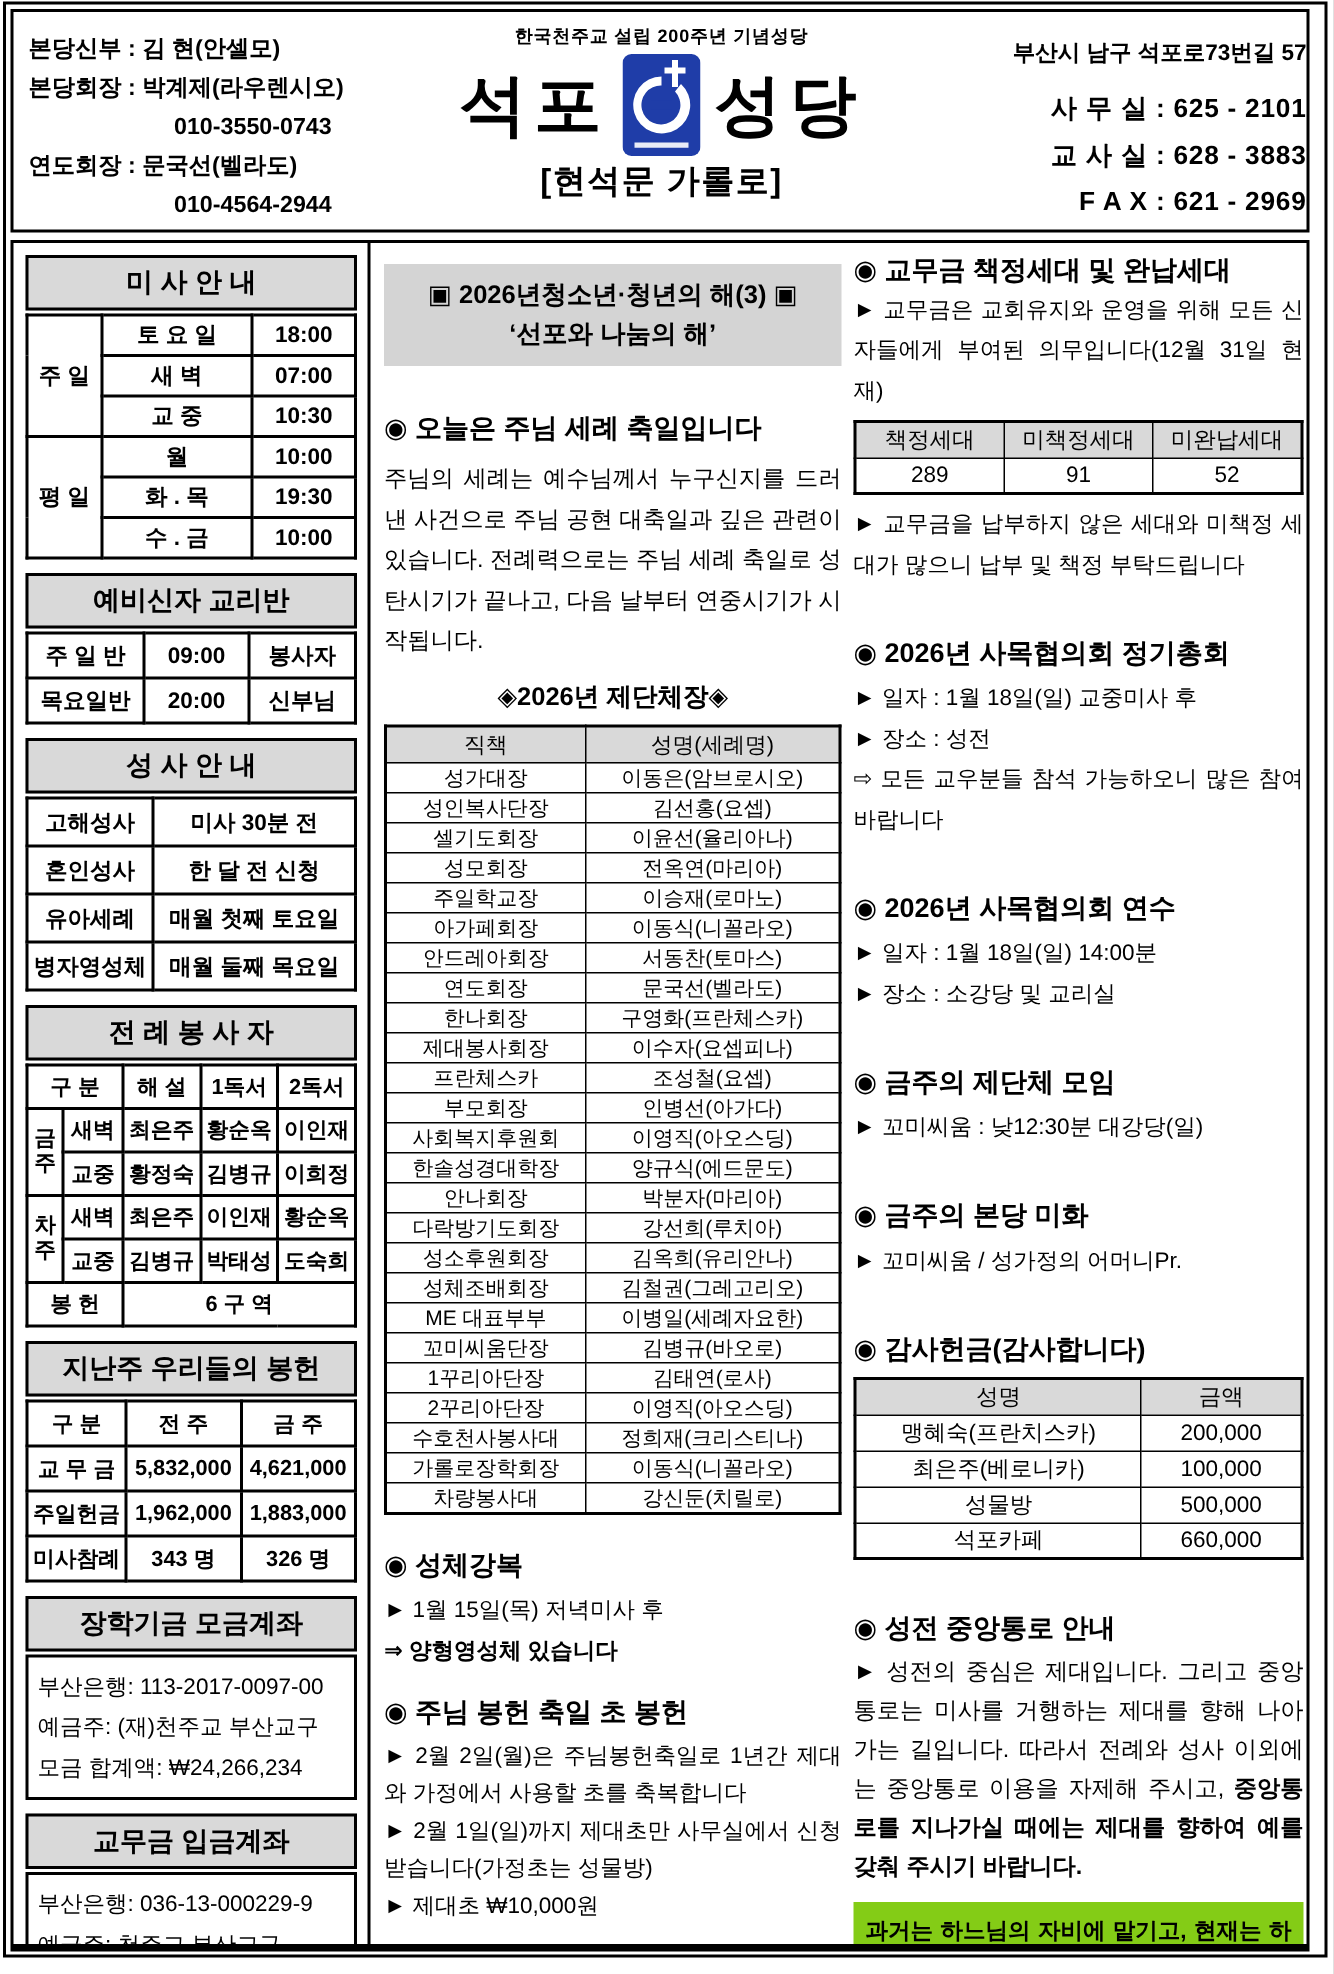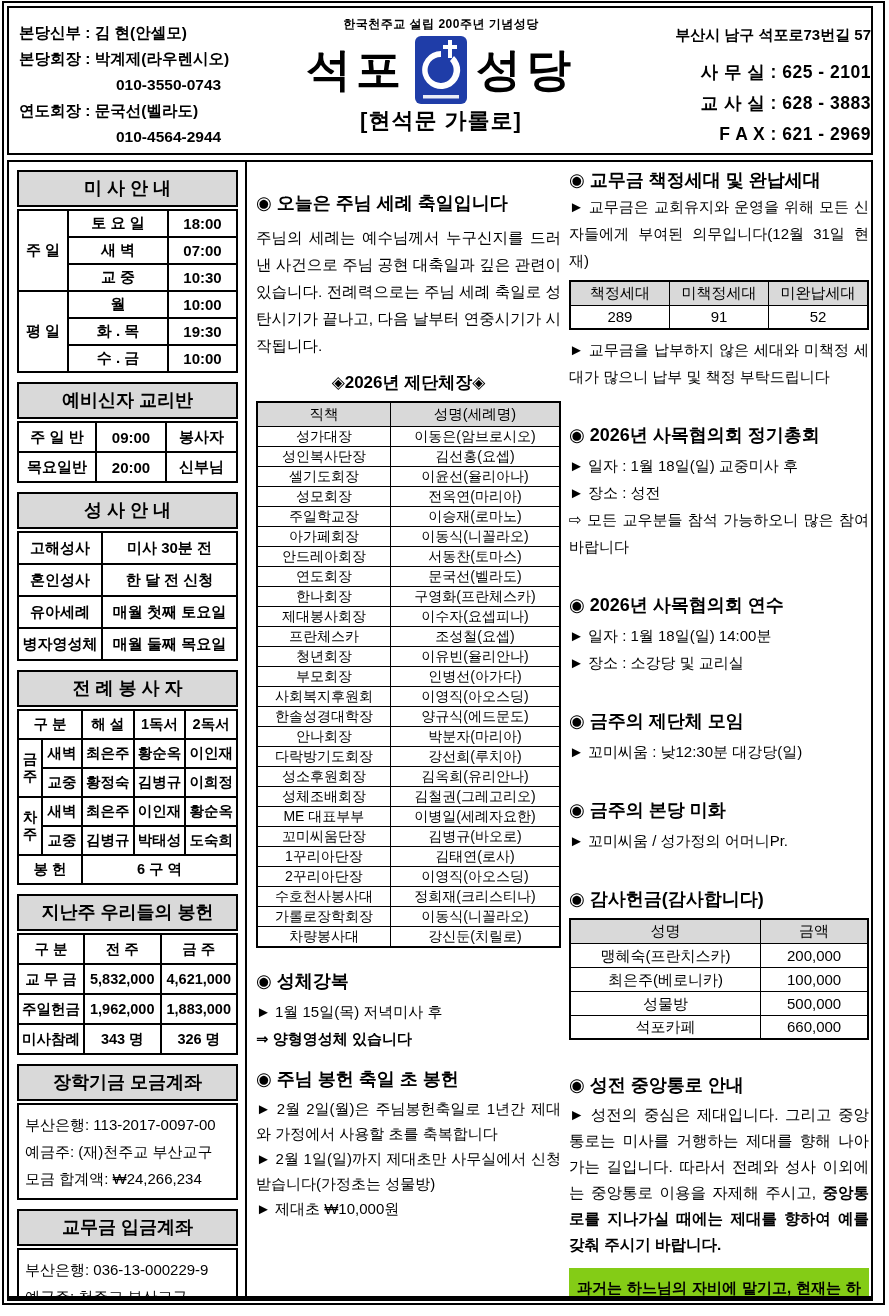--- a/index.html
+++ b/index.html
@@ -307,20 +307,24 @@
       <div class="sec">
         <div class="sec-title">교무금 입금계좌</div>
         <div class="acct-box acct-center">
             <div class="line">부산은행: 036-13-000229-9</div>
             <div class="line">예금주: 천주교 부산교구</div>
           </div>
       </div>
     </div>
 
     <div class="col-mid">
+      <div class="banner">
+        <div>▣  2026년청소년·청년의 해(3)  ▣</div>
+        <div>‘선포와 나눔의 해’</div>
+      </div>
 
       <div class="h-dot mid-h1">◉ 오늘은 주님 세례 축일입니다</div>
       <div class="para">주님의 세례는 예수님께서 누구신지를 드러낸 사건으로 주님 공현 대축일과 깊은 관련이 있습니다. 전례력으로는 주님 세례 축일로 성탄시기가 끝나고, 다음 날부터 연중시기가 시작됩니다.</div>
 
       <div class="center-title">◈2026년 제단체장◈</div>
       <table class="grid-table">
         <colgroup>
             <col style="width:44%">
             <col>
           </colgroup>
@@ -369,24 +373,20 @@
             </tr>
             <tr>
               <td class="lc1">제대봉사회장</td>
               <td class="lc2">이수자(요셉피나)</td>
             </tr>
             <tr>
               <td class="lc1">프란체스카</td>
               <td class="lc2">조성철(요셉)</td>
             </tr>
             <tr>
-              <td class="lc1">청년회장</td>
-              <td class="lc2">이유빈(율리안나)</td>
-            </tr>
-            <tr>
               <td class="lc1">부모회장</td>
               <td class="lc2">인병선(아가다)</td>
             </tr>
             <tr>
               <td class="lc1">사회복지후원회</td>
               <td class="lc2">이영직(아오스딩)</td>
             </tr>
             <tr>
               <td class="lc1">한솔성경대학장</td>
               <td class="lc2">양규식(에드문도)</td>

